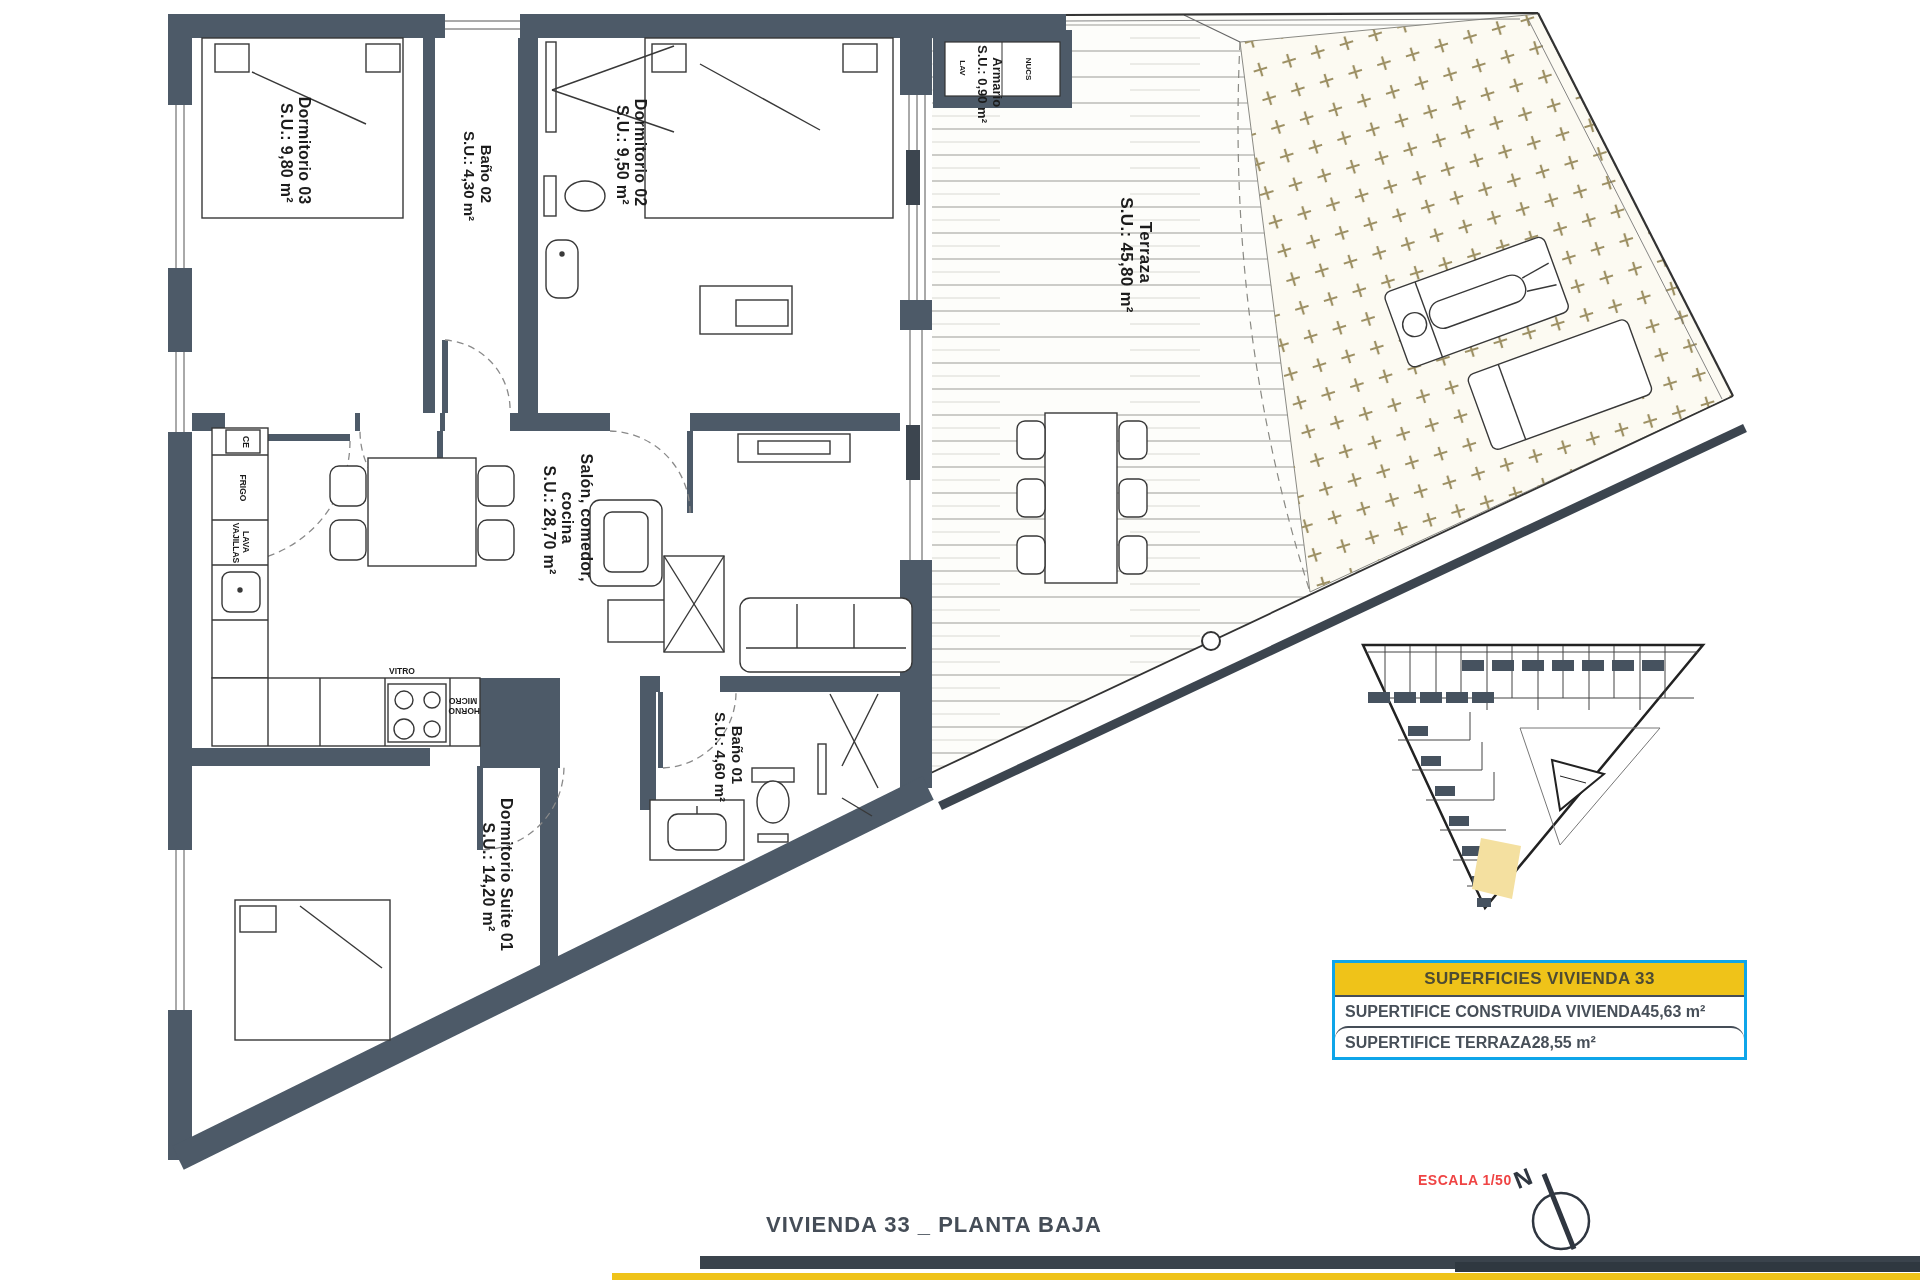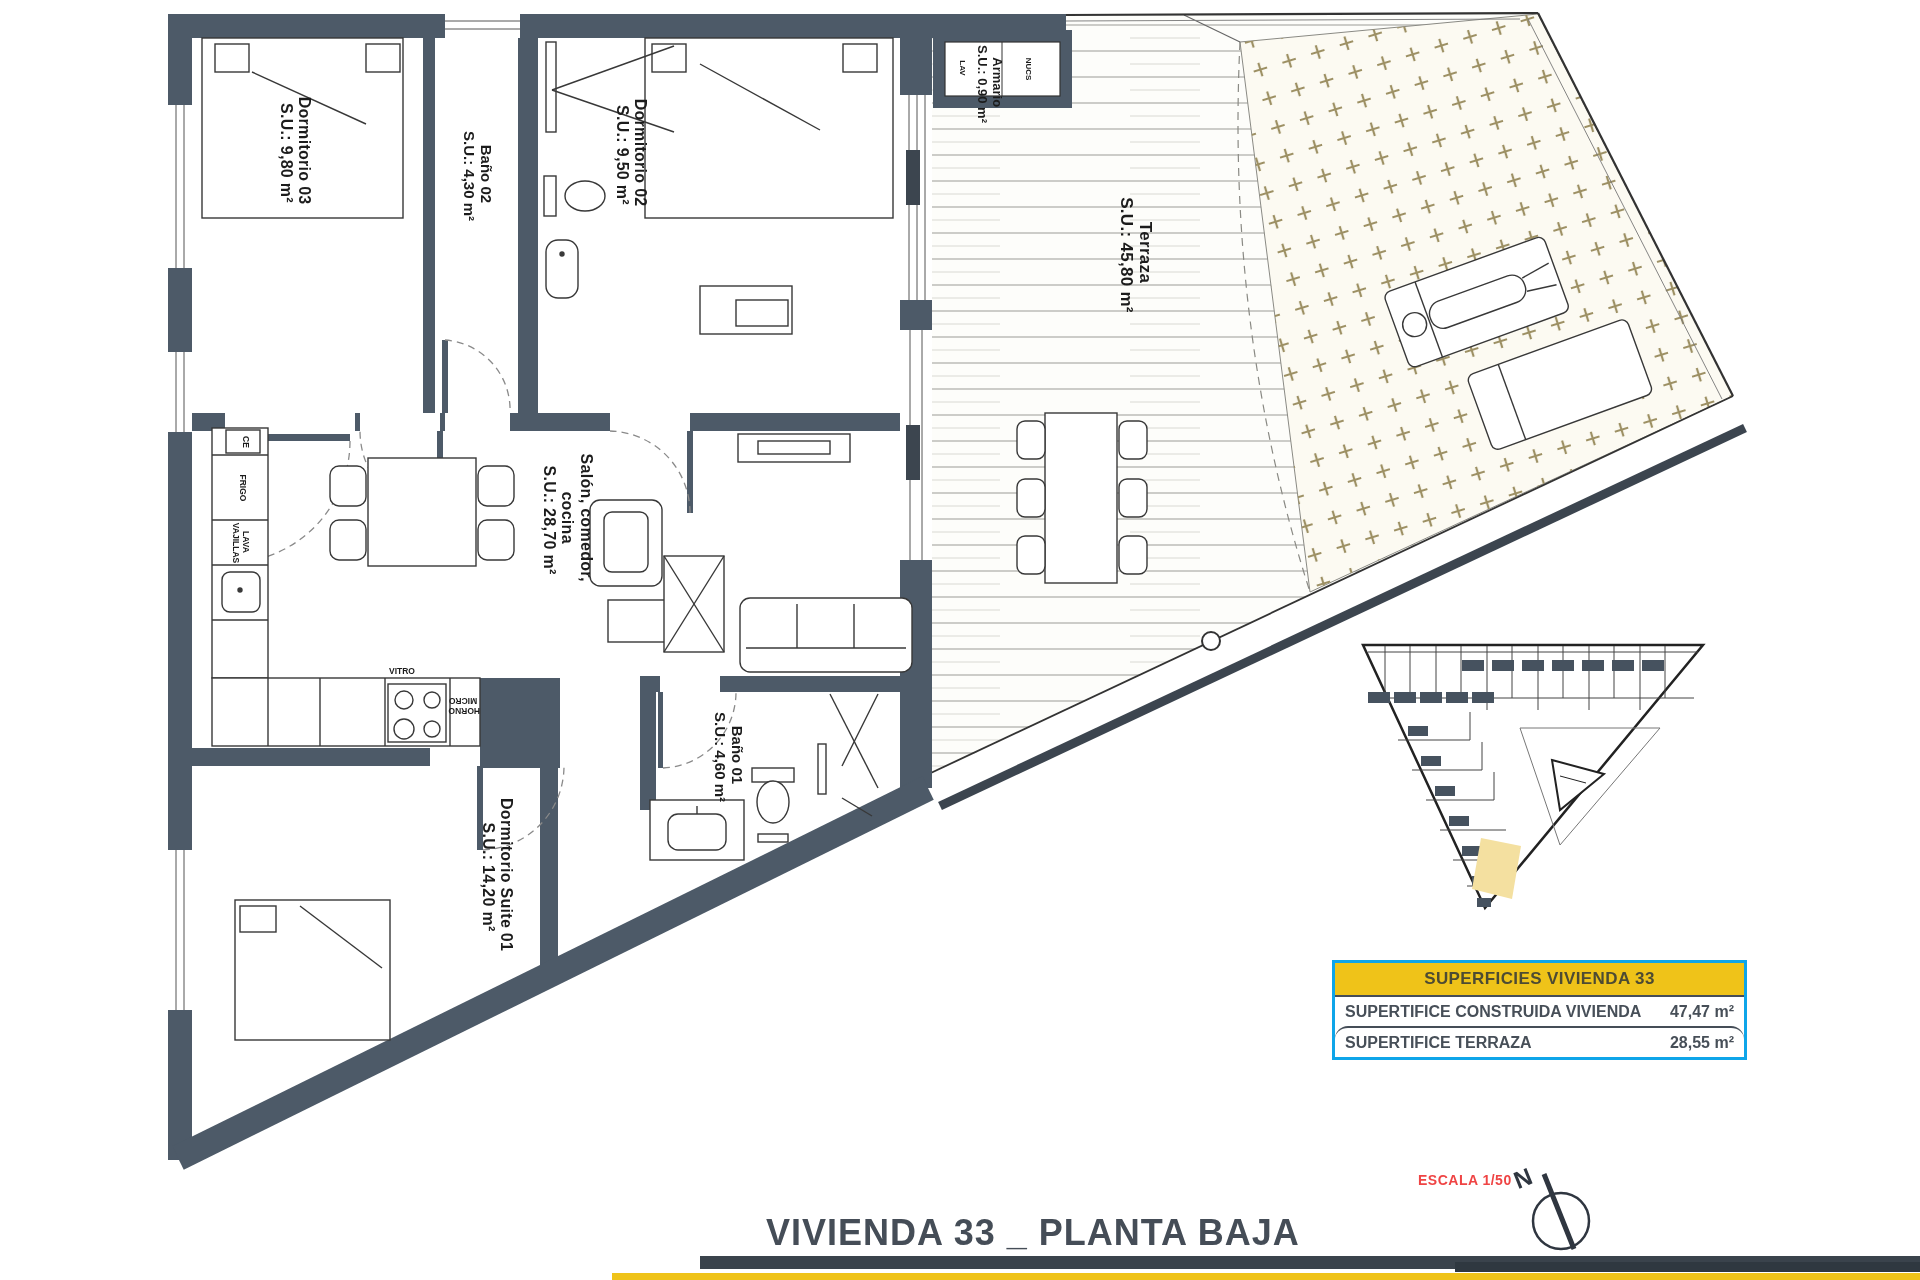--- a/index.html
+++ b/index.html
@@ -10,24 +10,24 @@
   .rl{font:bold 16px "Liberation Sans",sans-serif;fill:#1c1c1c;letter-spacing:.3px;}
   .rl-big{font:bold 17px "Liberation Sans",sans-serif;fill:#1c1c1c;letter-spacing:.3px;}
   .rl-sm{font:bold 13px "Liberation Sans",sans-serif;fill:#1c1c1c;}
   .tiny{font:bold 8.5px "Liberation Sans",sans-serif;fill:#1c1c1c;}
   .north-n{font:bold 24px "Liberation Sans",sans-serif;fill:#2f3640;}
   
   .sumtable{position:absolute;left:1332px;top:960px;width:415px;border:3px solid #0ea5e9;
             box-sizing:border-box;background:#fff;}
   .sumtable .hdr{background:#efc319;color:#4d4b33;font-weight:bold;font-size:17px;
                  text-align:center;padding:6px 0;letter-spacing:.4px;border-bottom:2px solid #454d57;}
-  .sumtable .row{display:flex;justify-content:space-between;align-items:center;
+  .sumtable .row{display:flex;justify-content:flex-start;align-items:center;
                  font-weight:bold;font-size:16px;color:#474f58;padding:4px 10px;height:21px;}
   .sumtable .row + .row{border-top:2px solid #454d57;border-radius:13px;}
-  .plan-title{position:absolute;left:766px;top:1212px;font-size:36px;font-weight:bold;
+  .plan-title{position:absolute;left:766px;top:1212px;font-size:22px;font-weight:bold;
               color:#454d57;letter-spacing:1px;white-space:nowrap;}
   .escala{position:absolute;left:1418px;top:1172px;font-size:14px;font-weight:bold;
           color:#ef4444;letter-spacing:.5px;}
   .bar-dark{position:absolute;left:700px;top:1256px;width:1220px;height:13px;background:#3a434c;}
   .bar-dark2{position:absolute;left:1455px;top:1262px;width:465px;height:10px;background:#2f3840;}
   .bar-yellow{position:absolute;left:612px;top:1273px;width:1308px;height:7px;background:#efc319;}
 </style>
 </head>
 <body>
 
@@ -392,21 +392,21 @@
     <circle cx="1561" cy="1221" r="28" fill="none" stroke="#2f3640" stroke-width="2.5"></circle>
     <line x1="1574" y1="1249" x2="1544" y2="1174" stroke="#2f3640" stroke-width="5"></line>
     <text class="north-n" x="1526" y="1186" text-anchor="middle" transform="rotate(-22 1526 1186)">N</text>
   </g>
 </svg>
 
 <div class="sumtable">
   <div class="hdr">SUPERFICIES VIVIENDA 33</div>
   <div class="row">
     <span>SUPERTIFICE CONSTRUIDA VIVIENDA</span>
-    <span>47,47 m²</span>
+    <span>45,63 m²</span>
   </div>
   <div class="row">
     <span>SUPERTIFICE TERRAZA</span>
     <span>28,55 m²</span>
   </div>
 </div>
 
 <div class="plan-title">VIVIENDA 33 _ PLANTA BAJA</div>
 <div class="escala">ESCALA 1/50</div>
 <div class="bar-dark"></div>

